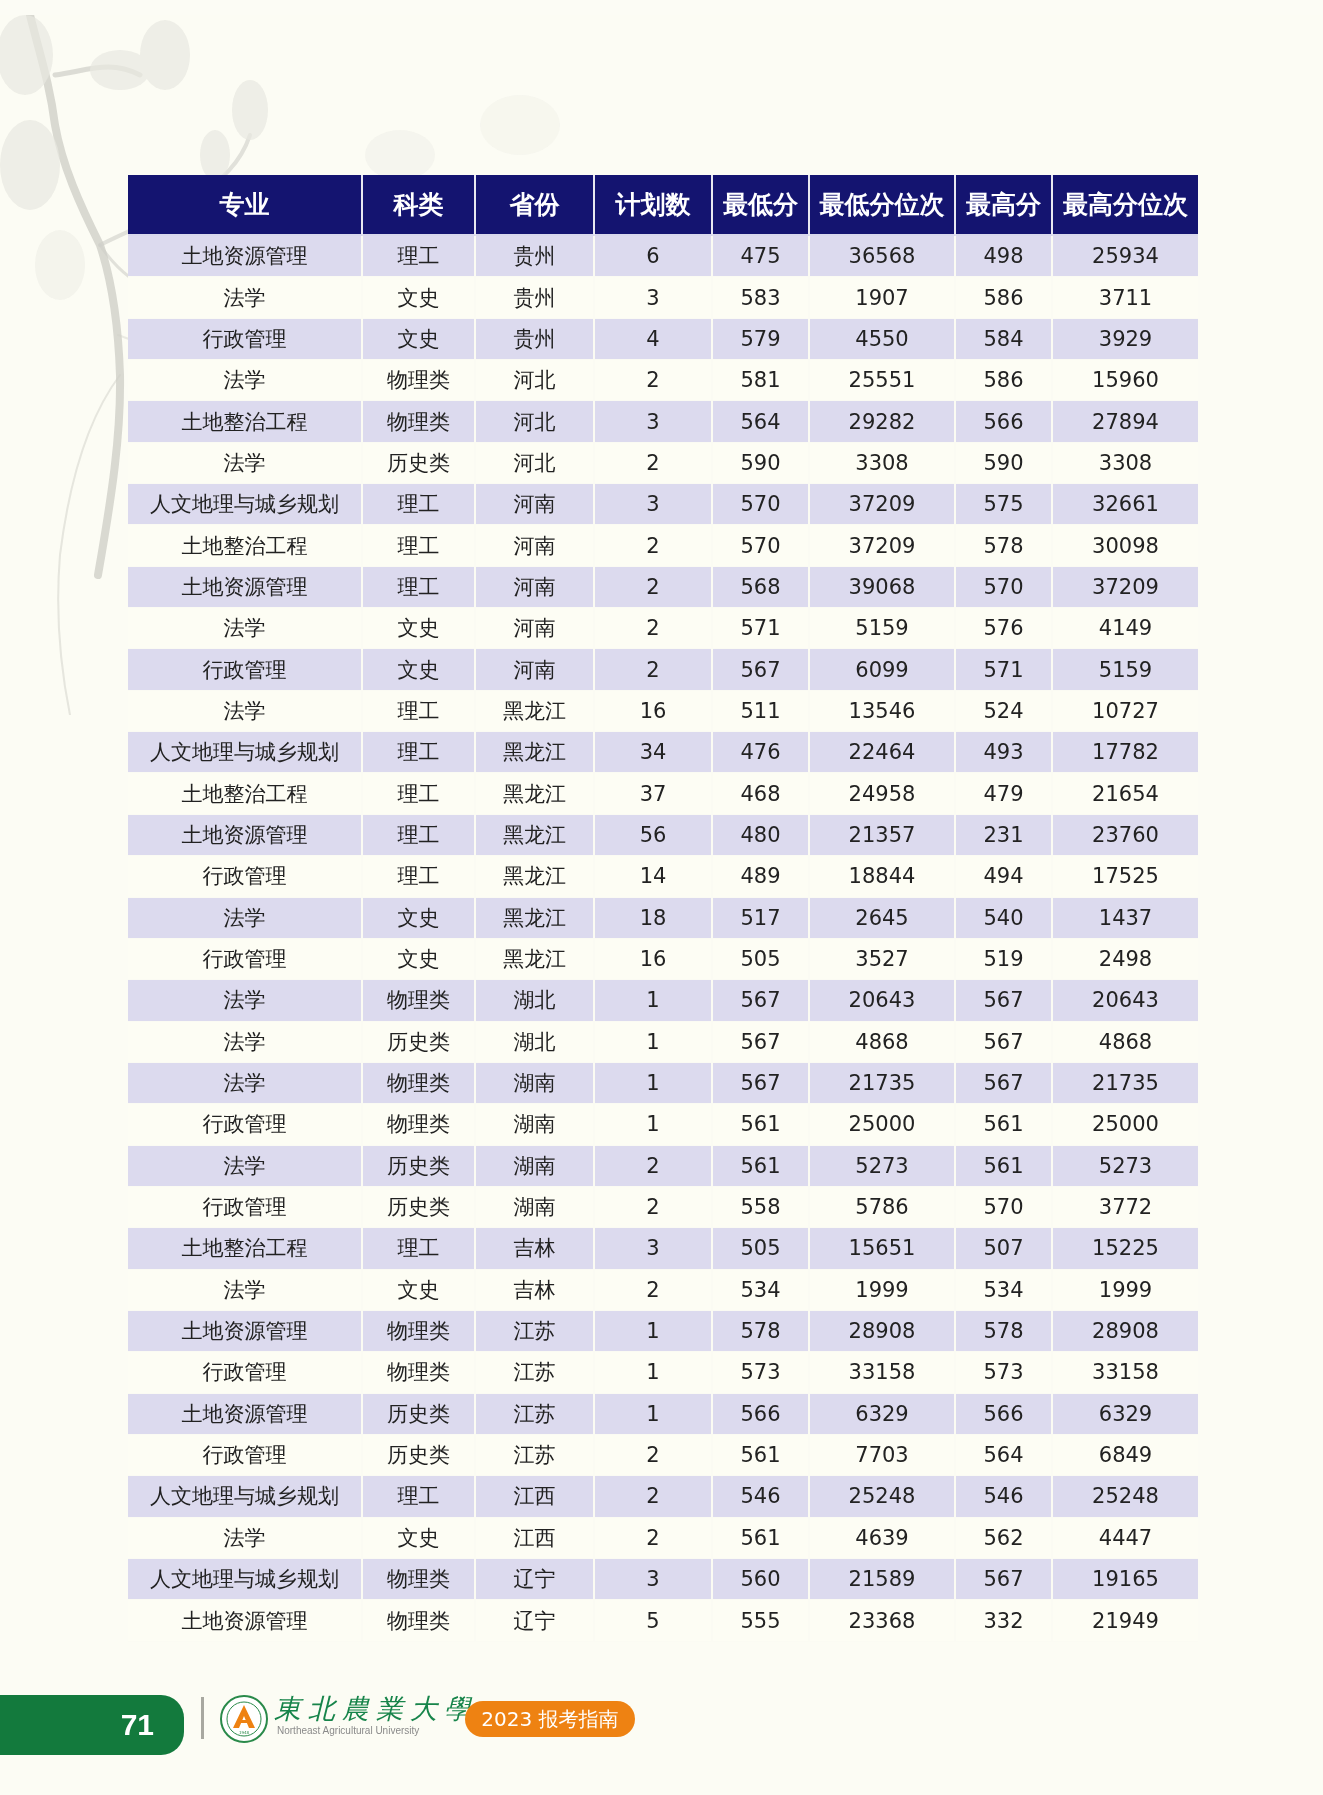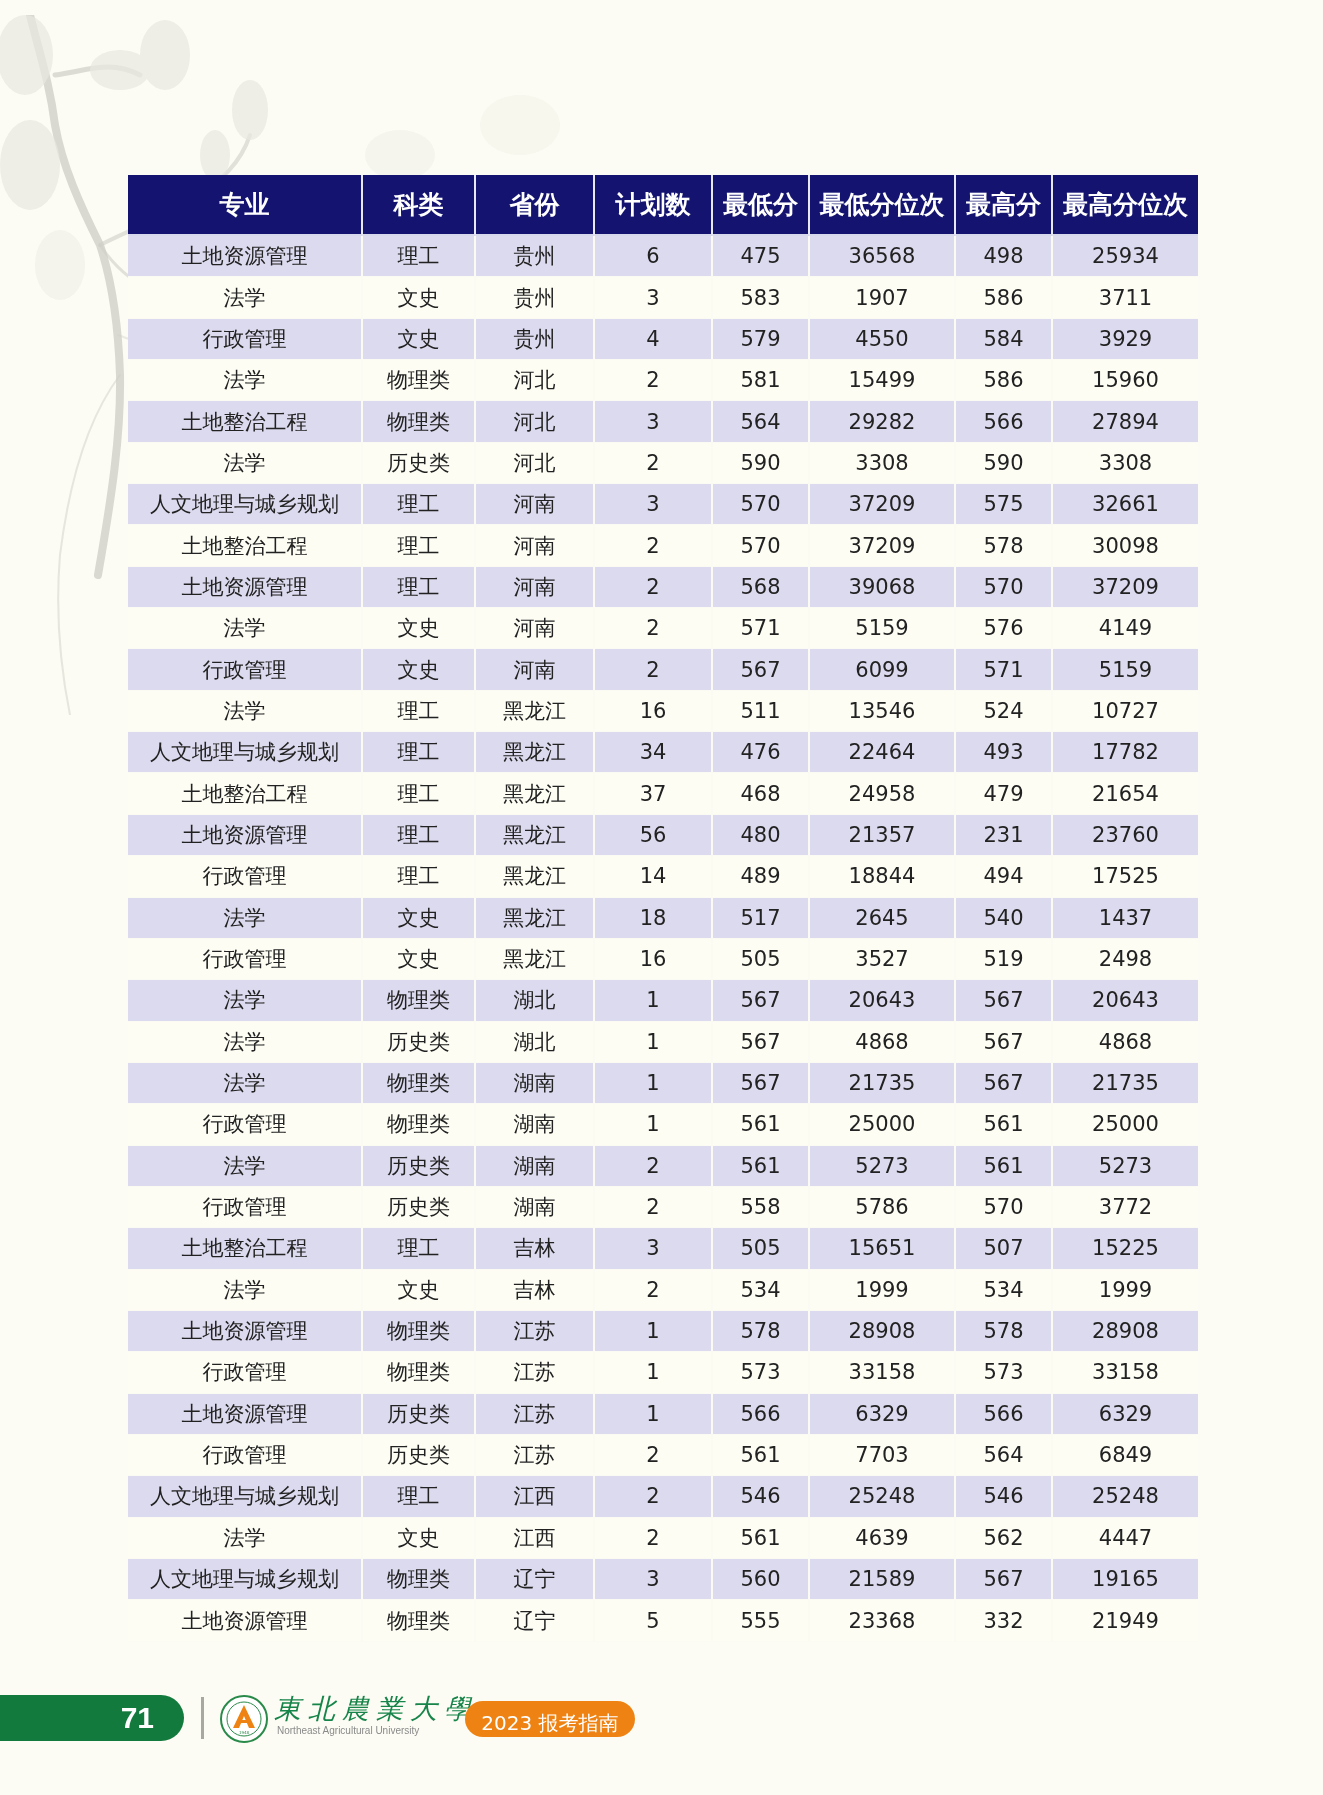--- a/index.html
+++ b/index.html
@@ -27,40 +27,40 @@
       height: 41.35px; font-size: 21px; color: #222222;
       border-right: 2px solid #fbfbf3; border-bottom: 1px solid #fbfbf3;
     }
     td:last-child { border-right: none; }
     tr.odd td { background: #dcdaee; }
     tr.even td { background: #fdfdf4; }
 
     
     .footer { position: absolute; left: 0; top: 1680px; width: 700px; height: 48px; }
     .page-num-bar {
-      position: absolute; left: 0; top: 0; width: 184px; height: 46px;
+      position: absolute; left: 0; top: 0; width: 184px; height: 60px;
       background: #137a3d; border-radius: 0 23px 23px 0;
       color: #ffffff; font-weight: bold; font-size: 30px;
       display: flex; align-items: center; justify-content: flex-end; padding-right: 30px;
       font-family: "Liberation Sans", sans-serif;
     }
     .divider { position: absolute; left: 201px; top: 2px; width: 3px; height: 42px; background: #a8a8a0; }
     .logo { position: absolute; left: 220px; top: 0px; width: 48px; height: 48px; }
     .uni-name {
       position: absolute; left: 274px; top: -4px; color: #17844a;
       font-family: "DejaVu Serif", serif; font-size: 27px; letter-spacing: 7px; font-style: italic;
     }
     .uni-en {
       position: absolute; left: 277px; top: 30px; color: #8a8a8a;
       font-family: "Liberation Sans", sans-serif; font-size: 10px; letter-spacing: 0px; text-align: center;
     }
     .guide-pill {
       position: absolute; left: 465px; top: 6px; width: 170px; height: 36px;
       background: #ee8212; border-radius: 18px; color: #ffffff;
-      font-size: 20px; display: flex; align-items: flex-end; justify-content: center;
+      font-size: 20px; display: flex; align-items: center; justify-content: center;
       font-family: "DejaVu Sans", sans-serif;
     }
   </style>
 </head>
 <body>
 
 <div class="page">
 
   <svg class="deco" viewBox="0 0 700 700">
     <g fill="none" stroke="#cfcfc8" stroke-linecap="round">
@@ -138,21 +138,21 @@
             <td>4550</td>
             <td>584</td>
             <td>3929</td>
           </tr>
           <tr class="even">
             <td>法学</td>
             <td>物理类</td>
             <td>河北</td>
             <td>2</td>
             <td>581</td>
-            <td>15499</td>
+            <td>25551</td>
             <td>586</td>
             <td>15960</td>
           </tr>
           <tr class="odd">
             <td>土地整治工程</td>
             <td>物理类</td>
             <td>河北</td>
             <td>3</td>
             <td>564</td>
             <td>29282</td>

